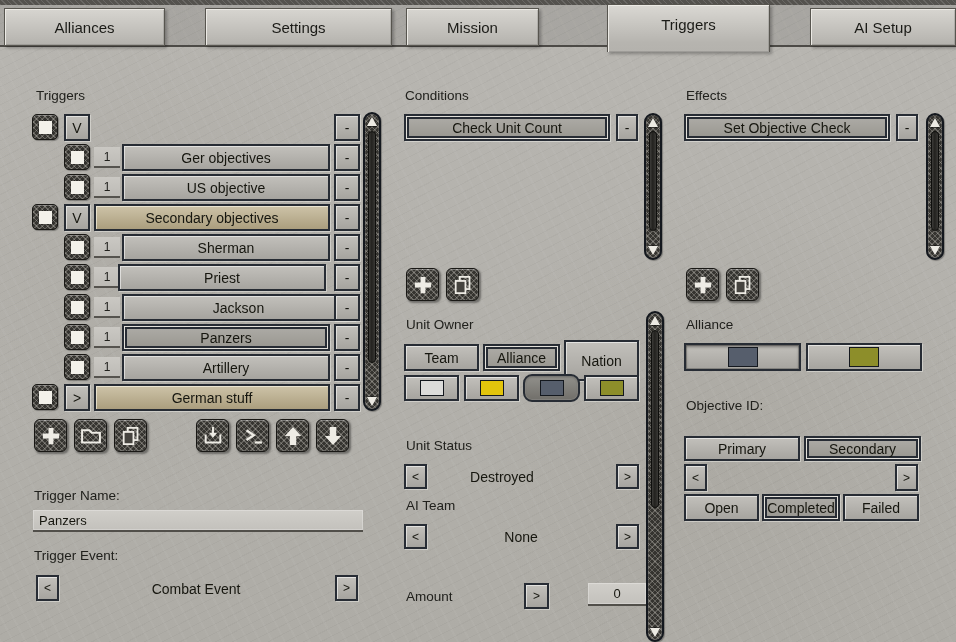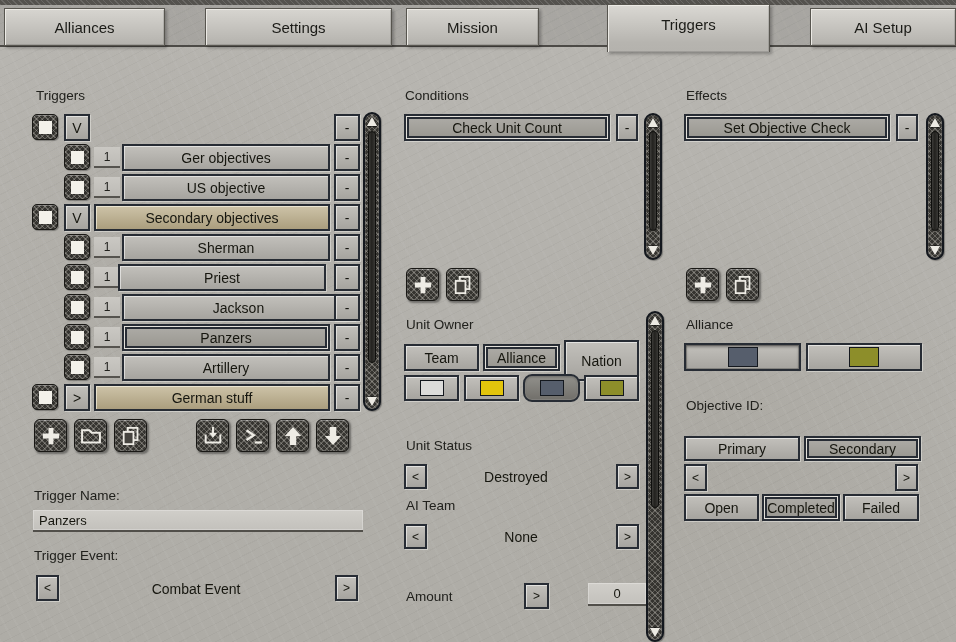--- a/index.html
+++ b/index.html
@@ -264,21 +264,21 @@
     </div>
   <div class="btn swbtn selsw" style="left:523px;top:374px;width:57px;height:28px">
       <span class="swatch" style="background: rgb(86, 94, 108);"></span>
     </div>
   <div class="btn swbtn" style="left:584px;top:375px;width:55px">
       <span class="swatch" style="background: rgb(141, 142, 42);"></span>
     </div>
 
   <div class="label" style="left:406px;top:438px">Unit Status</div>
   <div class="btn small" style="left:404px;top:464px;width:23px;height:25px">&lt;</div>
-  <div class="valtext" style="left:426px;top:469px;width:180px">Destroyed</div>
+  <div class="valtext" style="left:412px;top:469px;width:180px">Destroyed</div>
   <div class="btn small" style="left:616px;top:464px;width:23px;height:25px">&gt;</div>
 
   <div class="label" style="left:406px;top:498px">AI Team</div>
   <div class="btn small" style="left:404px;top:524px;width:23px;height:25px">&lt;</div>
   <div class="valtext" style="left:431px;top:529px;width:180px">None</div>
   <div class="btn small" style="left:616px;top:524px;width:23px;height:25px">&gt;</div>
 
   <div class="label" style="left:406px;top:589px">Amount</div>
   <div class="btn small" style="left:524px;top:583px;width:25px;height:26px">&gt;</div>
   <input class="field center" style="left: 588px; top: 583px; width: 58px; height: 23px;" value="0">

